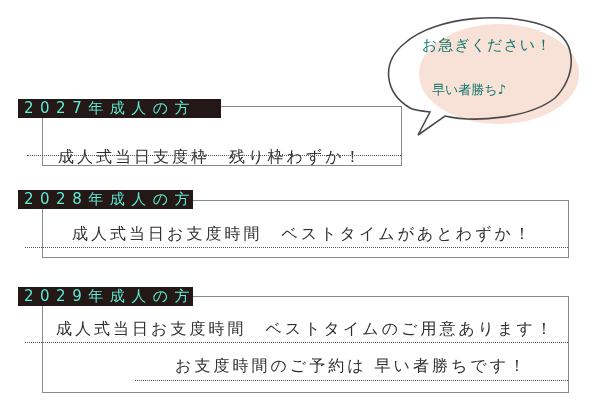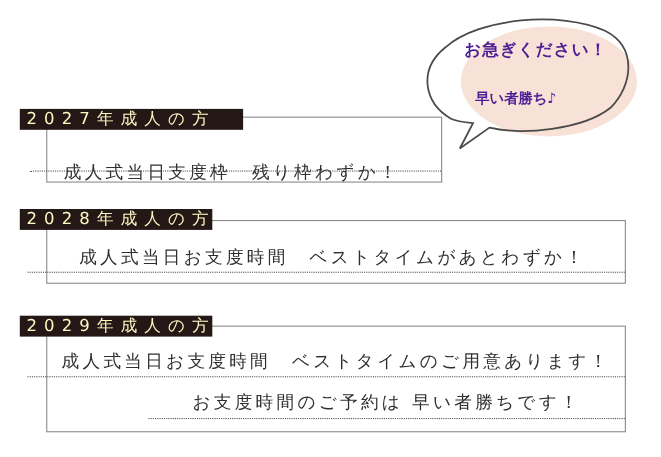--- a/index.html
+++ b/index.html
@@ -1,25 +1,25 @@
 <!DOCTYPE html>
 <html><head>
 <meta charset="utf-8">
 <style>
   html, body { margin:0; padding:0; background:#ffffff; }
   body { width:601px; height:415px; position:relative; overflow:hidden;
          font-family:"DejaVu Sans", sans-serif; color:#2a2a2a; }
-  .label { position:absolute; left:18px; background:#231815; color:#fef9c3;
+  .label { position:absolute; left:18px; background:#231815; color:#5eead4;
            font-size:15px; letter-spacing:6.5px; height:19px; line-height:19px;
            padding-left:6px; white-space:nowrap; z-index:2; font-weight:normal; }
   .box { position:absolute; border:1px solid #8a8a8a; box-sizing:border-box; background:#fff; }
   .line { position:absolute; font-size:16px; letter-spacing:3px; white-space:nowrap; color:#2f2f2f; }
   .dots { position:absolute; border-top:1px dotted #555; height:0; }
   .bubble { position:absolute; left:380px; top:8px; width:200px; height:135px; }
-  .btext { position:absolute; white-space:nowrap; color:#4c1d95;font-weight:bold; }
+  .btext { position:absolute; white-space:nowrap; color:#0f766e; }
 </style>
 </head>
 <body>
 
 <div class="bubble">
   <svg width="200" height="135" viewBox="0 0 200 135">
     <ellipse cx="115" cy="62" rx="80" ry="50" fill="#f8e1d6" stroke="none" transform="translate(4,4)"></ellipse>
     <path d="M 30 100 C 5 85, 0 55, 25 35 C 55 8, 130 2, 170 20 C 200 35, 195 70, 175 90 C 150 110, 95 115, 65 108 L 38 127 L 50 104 C 40 103, 34 102, 30 100 Z" fill="none" stroke="#4a4a4a" stroke-width="1.6"></path>
   </svg>
   <div class="btext" style="left:42px;top:28px;font-size:15px;letter-spacing:1px;">お急ぎください！</div>

